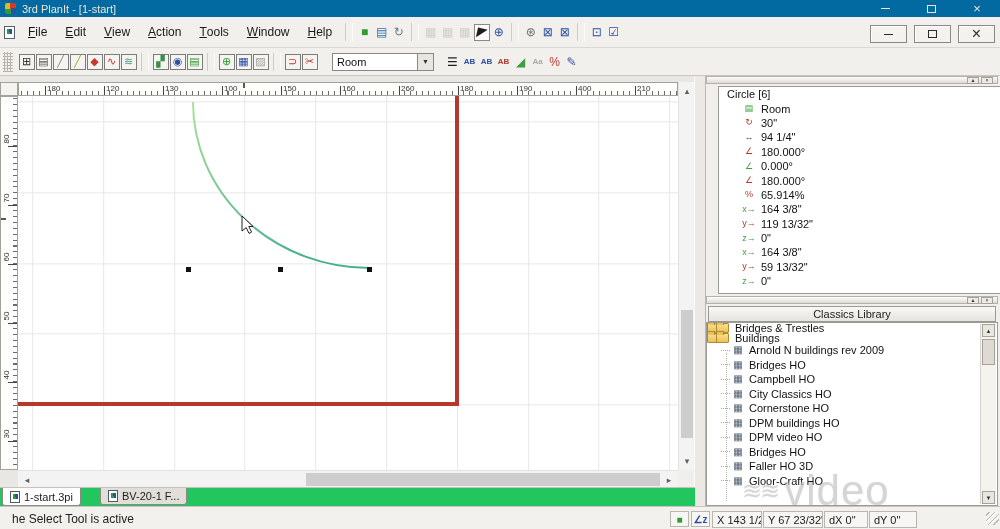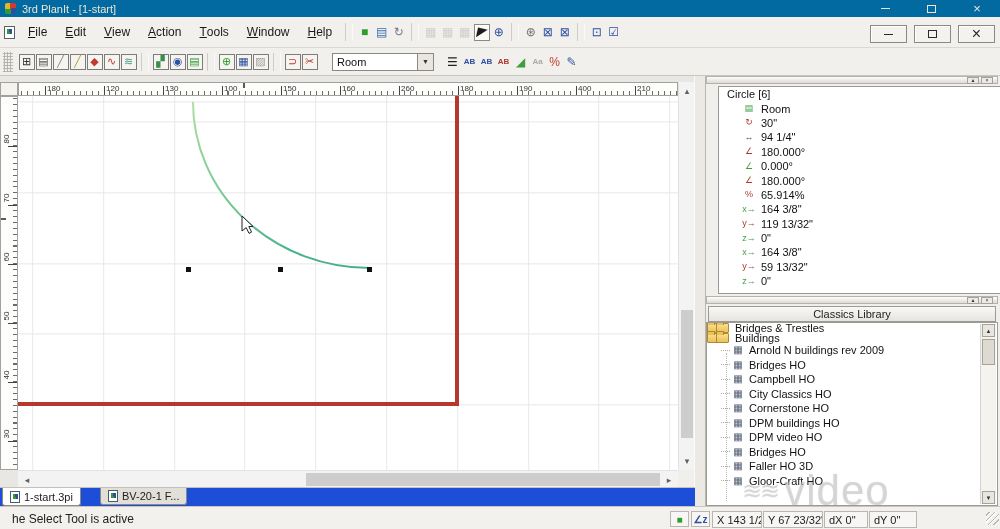--- a/index.html
+++ b/index.html
@@ -93,21 +93,21 @@
   .folder{width:13px;height:10px;margin-right:6px;flex:none;background:linear-gradient(#f9e192,#ecc158);border:1px solid #ad8a30;border-radius:1px;position:relative}
   .folder::before{content:"";position:absolute;left:-1px;top:-3px;width:6px;height:3px;background:#ecc158;border:1px solid #ad8a30;border-bottom:none;border-radius:1px 1px 0 0}
   .bicon{width:12px;font-size:10px;color:#4c5a6e;margin-right:5px;text-align:center;flex:none;line-height:1}
   .lrow.part{padding-left:14px}
   .lrow.part::before{content:"";width:9px;border-top:1px dotted #a8a8a8;margin-right:2px}
   .lrow.sub{padding-left:40px}
   .lrow.sub::before{content:"";width:10px;border-top:1px dotted #a8a8a8;margin-right:4px}
   .treeline{position:absolute;left:19px;top:30px;height:148px;border-left:1px dotted #b8b8b8}
 
   
-  .tabbar{left:0;top:487px;width:695px;height:19px;background:#1d4ed8;border-top:1px solid #c5c2bc}
+  .tabbar{left:0;top:487px;width:695px;height:19px;background:#22c55e;border-top:1px solid #c5c2bc}
   .tab{position:absolute;top:0;height:17px;display:flex;align-items:center;font-size:11px;color:#222;padding:0 7px;border:1px solid #8b8984;border-top:none;background:#e2dfd9;border-radius:0 0 3px 3px}
   .tab.active{background:#fff;height:18px;z-index:2}
   .tabdoc{width:10px;height:12px;background:#fff;border:1px solid #4c5a6e;margin-right:4px;position:relative;flex:none}
   .tabdoc::after{content:"";position:absolute;left:1.5px;top:2px;width:5px;height:5px;background:conic-gradient(#2d4fa0 0 50%,#2f9e2f 0)}
   .statusbar{left:0;top:506px;width:1000px;height:23px;background:#f2f1ee;border-top:1px solid #c9c6c1;font-size:12px;color:#222}
   .smsg{position:absolute;left:12px;top:5px}
   .sbicon{position:absolute;top:4px;width:19px;height:16px;border:1px solid #b9b6b0;background:#f7f6f4;display:flex;align-items:center;justify-content:center;font-size:10px}
   .spane{position:absolute;top:4px;height:17px;border:1px solid #b9b6b0;background:#f7f6f4;font-size:11px;padding:2px 0 0 4px;white-space:nowrap;overflow:hidden}
   .sgrip{position:absolute;right:1px;top:512px;width:13px;height:13px;background:repeating-linear-gradient(135deg,transparent 0 2px,#b9b6b0 2px 3px,#fff 3px 4px)}
 

